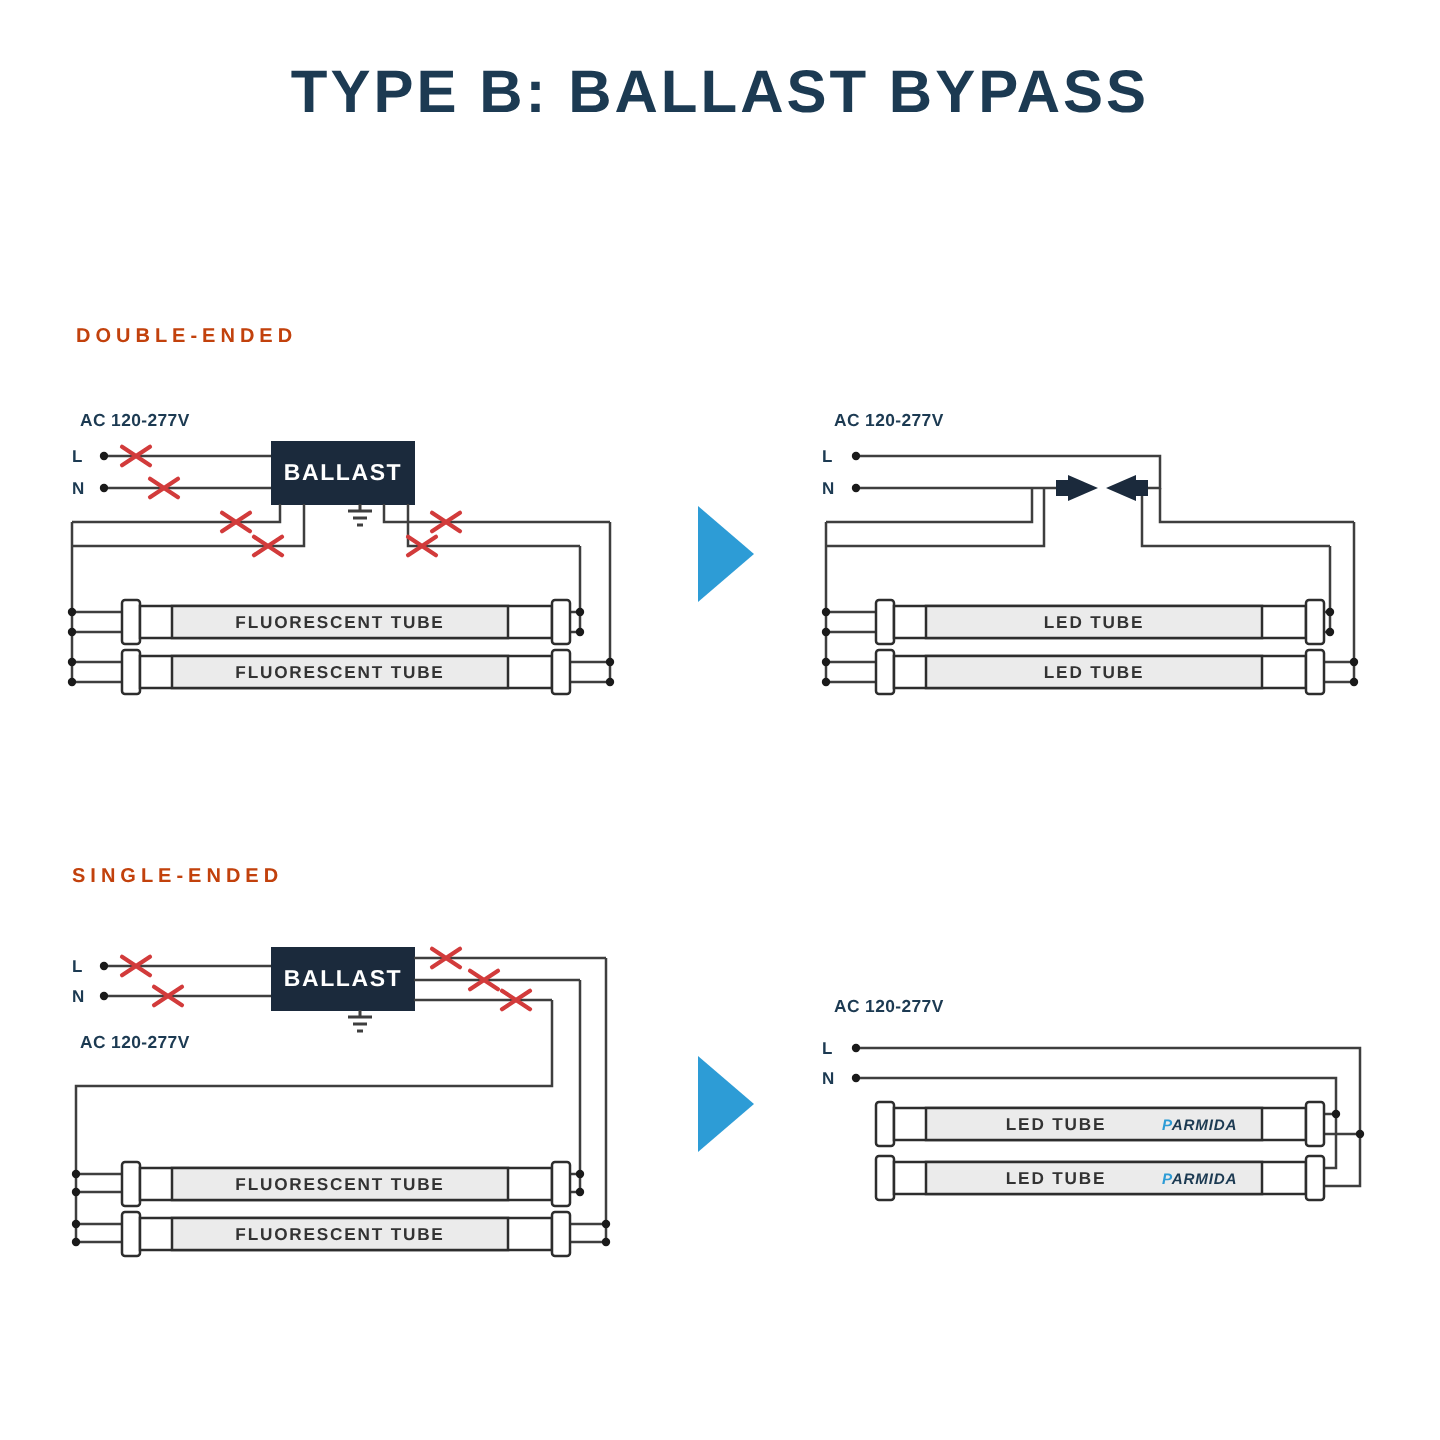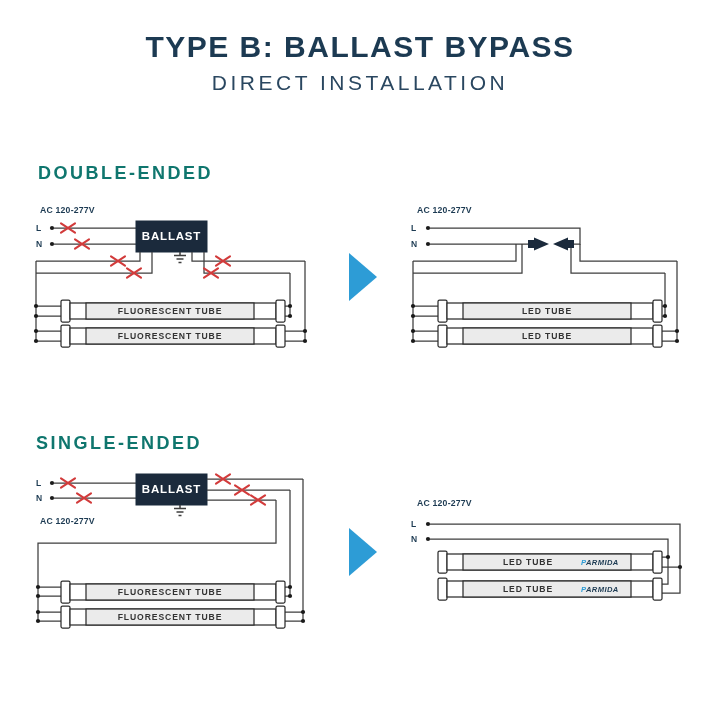--- a/index.html
+++ b/index.html
@@ -2,21 +2,21 @@
 <html><head>
 <meta charset="utf-8">
 <style>
   html,body{margin:0;padding:0;background:#fff;}
   .canvas{position:relative;width:720px;height:720px;background:#ffffff;overflow:hidden;
           font-family:"Liberation Sans",sans-serif;}
   .title{position:absolute;top:30px;left:0;right:0;text-align:center;
          font-size:30px;font-weight:bold;letter-spacing:1.5px;color:#1C3A52;}
   .subtitle{position:absolute;top:71px;left:0;right:0;text-align:center;
          font-size:21px;font-weight:normal;letter-spacing:3.5px;color:#2A4760;}
-  .section-label{position:absolute;font-size:18px;font-weight:bold;letter-spacing:2.5px;color:#0f766e;}
+  .section-label{position:absolute;font-size:10px;font-weight:bold;letter-spacing:2.5px;color:#c2410c;}
   svg{position:absolute;overflow:visible;}
   svg text{font-family:"Liberation Sans",sans-serif;}
   .wire{fill:none;stroke:#3E3E3E;stroke-width:1.25;}
   .gnd{fill:none;stroke:#3E3E3E;stroke-width:1.5;}
   .dot{fill:#1A1A1A;}
   .lbl{font-size:8.5px;font-weight:bold;fill:#1C3A52;}
   .volt{font-size:8.7px;font-weight:bold;fill:#1C3A52;letter-spacing:0.2px;}
   .ballast-box{fill:#1B2A3C;stroke:#1B2A3C;}
   .ballast-txt{font-size:11.5px;font-weight:bold;fill:#ffffff;letter-spacing:0.8px;text-anchor:middle;}
   .tube-txt{font-size:8.6px;font-weight:bold;fill:#333333;letter-spacing:0.9px;text-anchor:middle;}
@@ -37,21 +37,20 @@
       <g id="tube">
         <rect x="0" y="0" width="9" height="22" rx="1.5" fill="#ffffff" stroke="#2D2D2D" stroke-width="1.25"></rect>
         <rect x="9" y="3" width="206" height="16" fill="#ffffff" stroke="#2D2D2D" stroke-width="1.25"></rect>
         <rect x="25" y="3" width="168" height="16" fill="#EBEBEB" stroke="#2D2D2D" stroke-width="1.25"></rect>
         <rect x="215" y="0" width="9" height="22" rx="1.5" fill="#ffffff" stroke="#2D2D2D" stroke-width="1.25"></rect>
       </g>
     </defs>
   </svg>
 
   <div class="title">TYPE B: BALLAST BYPASS</div>
-  <div class="subtitle">DIRECT INSTALLATION</div>
 
   <div class="section-label" style="left:38px;top:163px;">DOUBLE-ENDED</div>
   <div class="section-label" style="left:36px;top:433px;">SINGLE-ENDED</div>
 
   <svg style="left:30px;top:195px;" width="285" height="160" viewBox="0 0 285 160">
     <text class="volt" x="10" y="18">AC 120-277V</text>
     <text class="lbl" x="6" y="36">L</text>
     <text class="lbl" x="6" y="52">N</text>
     <circle class="dot" cx="22" cy="33" r="2.1"></circle>
     <circle class="dot" cx="22" cy="49" r="2.1"></circle>

